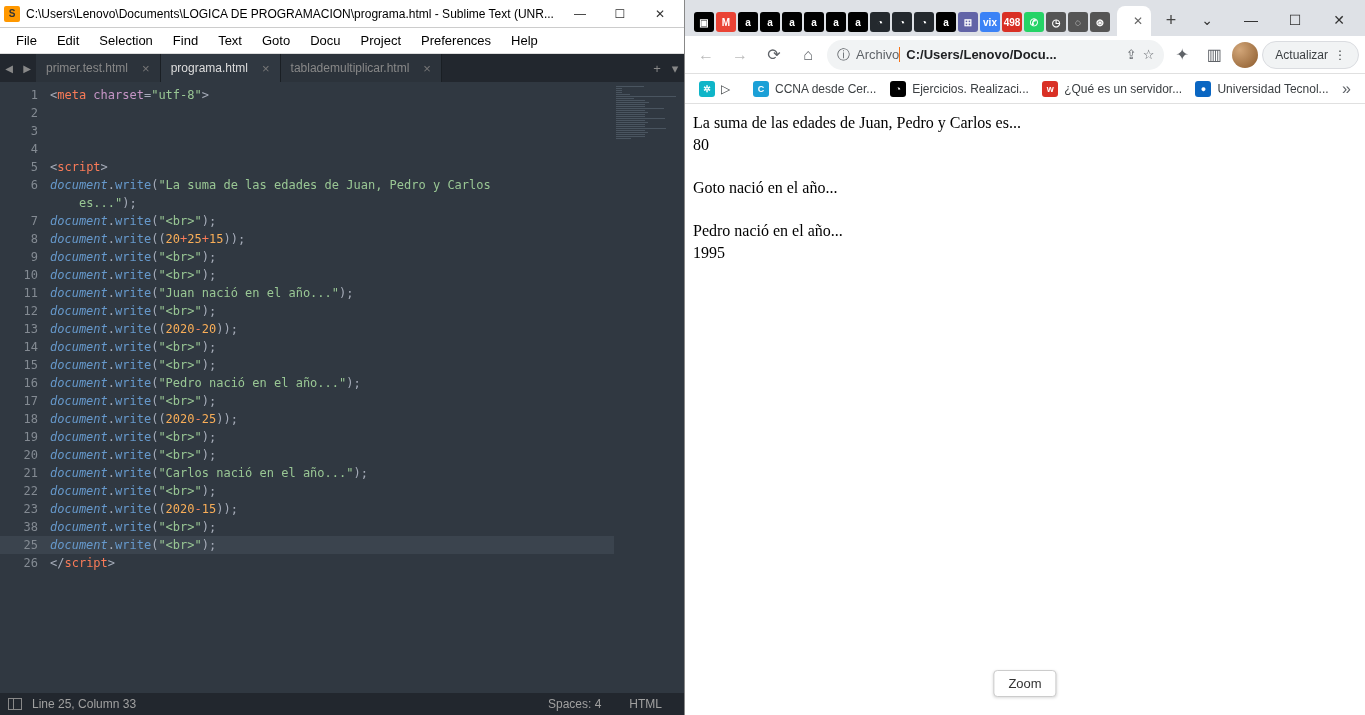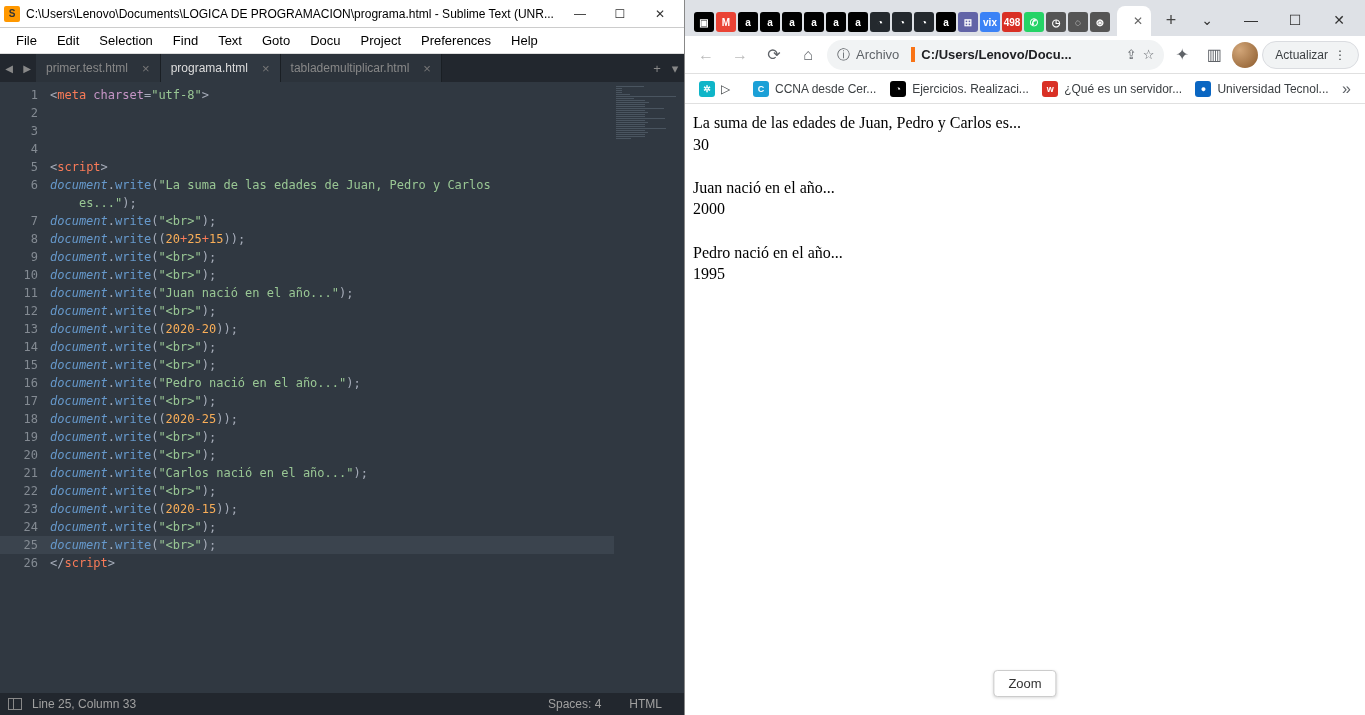--- a/index.html
+++ b/index.html
@@ -58,21 +58,21 @@
   .cr-activetab { height: 30px; background: #fff; border-radius: 8px 8px 0 0; padding: 0 8px; display: flex; align-items: center; font-size: 12px; color: #333; margin-left: 2px; }
   .cr-activetab .x { margin-left: 8px; color: #666; cursor: pointer; }
   .cr-newtab { width: 28px; height: 28px; display: flex; align-items: center; justify-content: center; color: #444; font-size: 18px; cursor: pointer; margin-left: 6px; margin-bottom: 2px; }
   .cr-tspacer { flex: 1; }
   .cr-winctl { width: 44px; height: 32px; display: flex; align-items: center; justify-content: center; color: #333; font-size: 14px; cursor: pointer; }
   
   .cr-toolbar { height: 38px; background: #fff; display: flex; align-items: center; padding: 0 6px; border-bottom: 1px solid #e0e0e0; gap: 4px; }
   .cr-tbtn { width: 30px; height: 30px; border-radius: 50%; display: flex; align-items: center; justify-content: center; color: #5f6368; font-size: 16px; cursor: pointer; }
   .cr-tbtn.disabled { color: #bbb; }
   .cr-omnibox { flex: 1; height: 30px; background: #f1f3f4; border-radius: 15px; display: flex; align-items: center; padding: 0 10px; font-size: 13px; color: #5f6368; gap: 6px; }
-  .cr-omni-label { color: #5f6368; border-right: 4px solid #f97316; padding-right: 12px; }
+  .cr-omni-label { color: #5f6368; border-right: 1px solid #f97316; padding-right: 0; }
   .cr-omni-text { color: #202124; flex: 1; white-space: nowrap; overflow: hidden; font-weight: bold; }
   .cr-actbtn { width: 28px; height: 28px; display: flex; align-items: center; justify-content: center; color: #5f6368; font-size: 16px; cursor: pointer; }
   .cr-avatar { width: 26px; height: 26px; border-radius: 50%; background: radial-gradient(circle at 30% 30%, #d2a679, #8b5a2b); cursor: pointer; }
   .cr-update { height: 28px; padding: 0 12px; border: 1px solid #dadce0; border-radius: 14px; background: #f1f3f4; font-size: 12px; color: #3c4043; display: flex; align-items: center; cursor: pointer; }
   
   .cr-bookmarks { height: 30px; background: #fff; display: flex; align-items: center; padding: 0 6px; border-bottom: 1px solid #e0e0e0; gap: 2px; }
   .cr-bm { display: flex; align-items: center; gap: 6px; padding: 3px 8px; font-size: 12px; color: #3c4043; border-radius: 4px; cursor: pointer; max-width: 170px; white-space: nowrap; overflow: hidden; }
   .cr-bm-icon { width: 16px; height: 16px; border-radius: 3px; flex-shrink: 0; display: flex; align-items: center; justify-content: center; font-size: 9px; color: #fff; font-weight: bold; }
   .cr-bm-more { margin-left: auto; padding: 3px 8px; cursor: pointer; color: #5f6368; }
   
@@ -142,21 +142,21 @@
         <div class="st-ln">14</div>
         <div class="st-ln">15</div>
         <div class="st-ln">16</div>
         <div class="st-ln">17</div>
         <div class="st-ln">18</div>
         <div class="st-ln">19</div>
         <div class="st-ln">20</div>
         <div class="st-ln">21</div>
         <div class="st-ln">22</div>
         <div class="st-ln">23</div>
-        <div class="st-ln">24</div>
+        <div class="st-ln">38</div>
         <div class="st-ln hl">25</div>
         <div class="st-ln">26</div>
       </div>
     <div class="st-code" id="st-code"><div class="st-line"><span class="tk-punc">&lt;</span><span class="tk-tag">meta </span><span class="tk-attr">charset</span><span class="tk-punc">=</span><span class="tk-str">"utf-8"</span><span class="tk-punc">&gt;</span></div><div class="st-line"></div><div class="st-line"></div><div class="st-line"></div><div class="st-line"><span class="tk-punc">&lt;</span><span class="tk-tag">script</span><span class="tk-punc">&gt;</span></div><div class="st-line"><span class="tk-obj">document</span><span class="tk-dot">.</span><span class="tk-meth">write</span><span class="tk-punc">(</span><span class="tk-str">"La suma de las edades de Juan, Pedro y Carlos </span></div><div class="st-line"><span>    </span><span class="tk-str">es..."</span><span class="tk-punc">);</span></div><div class="st-line"><span class="tk-obj">document</span><span class="tk-dot">.</span><span class="tk-meth">write</span><span class="tk-punc">(</span><span class="tk-str">"&lt;br&gt;"</span><span class="tk-punc">);</span></div><div class="st-line"><span class="tk-obj">document</span><span class="tk-dot">.</span><span class="tk-meth">write</span><span class="tk-punc">((</span><span class="tk-num">20</span><span class="tk-op">+</span><span class="tk-num">25</span><span class="tk-op">+</span><span class="tk-num">15</span><span class="tk-punc">));</span></div><div class="st-line"><span class="tk-obj">document</span><span class="tk-dot">.</span><span class="tk-meth">write</span><span class="tk-punc">(</span><span class="tk-str">"&lt;br&gt;"</span><span class="tk-punc">);</span></div><div class="st-line"><span class="tk-obj">document</span><span class="tk-dot">.</span><span class="tk-meth">write</span><span class="tk-punc">(</span><span class="tk-str">"&lt;br&gt;"</span><span class="tk-punc">);</span></div><div class="st-line"><span class="tk-obj">document</span><span class="tk-dot">.</span><span class="tk-meth">write</span><span class="tk-punc">(</span><span class="tk-str">"Juan nació en el año..."</span><span class="tk-punc">);</span></div><div class="st-line"><span class="tk-obj">document</span><span class="tk-dot">.</span><span class="tk-meth">write</span><span class="tk-punc">(</span><span class="tk-str">"&lt;br&gt;"</span><span class="tk-punc">);</span></div><div class="st-line"><span class="tk-obj">document</span><span class="tk-dot">.</span><span class="tk-meth">write</span><span class="tk-punc">((</span><span class="tk-num">2020</span><span class="tk-op">-</span><span class="tk-num">20</span><span class="tk-punc">));</span></div><div class="st-line"><span class="tk-obj">document</span><span class="tk-dot">.</span><span class="tk-meth">write</span><span class="tk-punc">(</span><span class="tk-str">"&lt;br&gt;"</span><span class="tk-punc">);</span></div><div class="st-line"><span class="tk-obj">document</span><span class="tk-dot">.</span><span class="tk-meth">write</span><span class="tk-punc">(</span><span class="tk-str">"&lt;br&gt;"</span><span class="tk-punc">);</span></div><div class="st-line"><span class="tk-obj">document</span><span class="tk-dot">.</span><span class="tk-meth">write</span><span class="tk-punc">(</span><span class="tk-str">"Pedro nació en el año..."</span><span class="tk-punc">);</span></div><div class="st-line"><span class="tk-obj">document</span><span class="tk-dot">.</span><span class="tk-meth">write</span><span class="tk-punc">(</span><span class="tk-str">"&lt;br&gt;"</span><span class="tk-punc">);</span></div><div class="st-line"><span class="tk-obj">document</span><span class="tk-dot">.</span><span class="tk-meth">write</span><span class="tk-punc">((</span><span class="tk-num">2020</span><span class="tk-op">-</span><span class="tk-num">25</span><span class="tk-punc">));</span></div><div class="st-line"><span class="tk-obj">document</span><span class="tk-dot">.</span><span class="tk-meth">write</span><span class="tk-punc">(</span><span class="tk-str">"&lt;br&gt;"</span><span class="tk-punc">);</span></div><div class="st-line"><span class="tk-obj">document</span><span class="tk-dot">.</span><span class="tk-meth">write</span><span class="tk-punc">(</span><span class="tk-str">"&lt;br&gt;"</span><span class="tk-punc">);</span></div><div class="st-line"><span class="tk-obj">document</span><span class="tk-dot">.</span><span class="tk-meth">write</span><span class="tk-punc">(</span><span class="tk-str">"Carlos nació en el año..."</span><span class="tk-punc">);</span></div><div class="st-line"><span class="tk-obj">document</span><span class="tk-dot">.</span><span class="tk-meth">write</span><span class="tk-punc">(</span><span class="tk-str">"&lt;br&gt;"</span><span class="tk-punc">);</span></div><div class="st-line"><span class="tk-obj">document</span><span class="tk-dot">.</span><span class="tk-meth">write</span><span class="tk-punc">((</span><span class="tk-num">2020</span><span class="tk-op">-</span><span class="tk-num">15</span><span class="tk-punc">));</span></div><div class="st-line"><span class="tk-obj">document</span><span class="tk-dot">.</span><span class="tk-meth">write</span><span class="tk-punc">(</span><span class="tk-str">"&lt;br&gt;"</span><span class="tk-punc">);</span></div><div class="st-line hl"><span class="tk-obj">document</span><span class="tk-dot">.</span><span class="tk-meth">write</span><span class="tk-punc">(</span><span class="tk-str">"&lt;br&gt;"</span><span class="tk-punc">);</span></div><div class="st-line"><span class="tk-punc">&lt;/</span><span class="tk-close">script</span><span class="tk-punc">&gt;</span></div></div>
     <div class="st-minimap" id="st-minimap">
         <div class="mm-l" style="width: 28px;"></div>
         <div class="mm-l" style="width: 6px;"></div>
         <div class="mm-l" style="width: 6px;"></div>
         <div class="mm-l" style="width: 6px;"></div>
         <div class="mm-l" style="width: 14px;"></div>
@@ -266,23 +266,22 @@
         <span>¿Qué es un servidor...</span>
       </div>
       <div class="cr-bm">
         <div class="cr-bm-icon" style="background: rgb(10, 102, 194);">●</div>
         <span>Universidad Tecnol...</span>
       </div>
       <div class="cr-bm-more">»</div>
     </div>
   <div class="cr-content" id="cr-content">
       <div>La suma de las edades de Juan, Pedro y Carlos es...</div>
-      <div>30</div>
+      <div>80</div>
       <div>&nbsp;</div>
-      <div>Juan nació en el año...</div>
-      <div>2000</div>
+      <div>Goto nació en el año...</div>
       <div>&nbsp;</div>
       <div>Pedro nació en el año...</div>
       <div>1995</div>
       <div>&nbsp;</div>
     <div class="cr-zoom">Zoom</div>
   </div>
 </div>
 
 </body></html>

